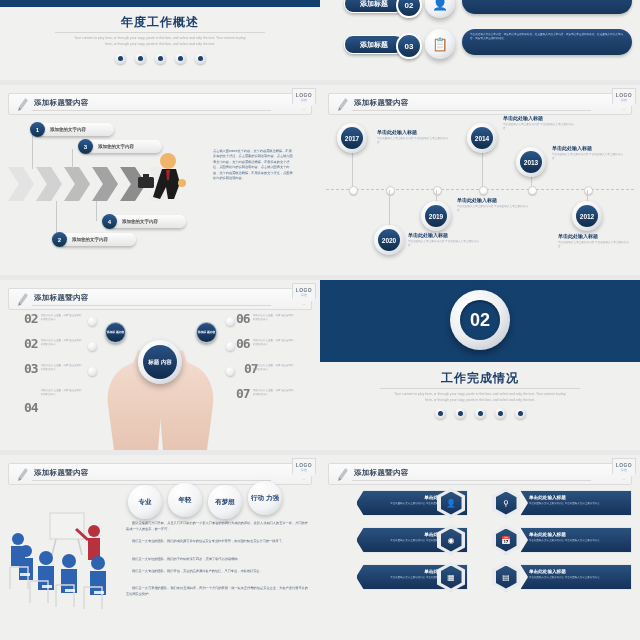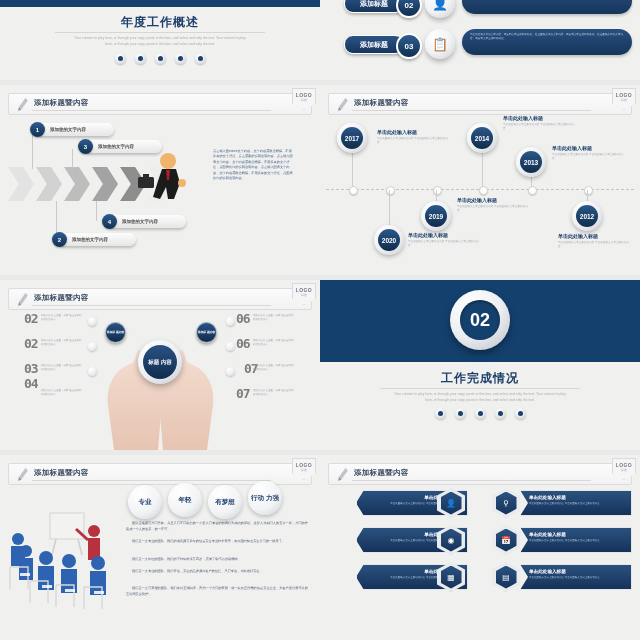--- a/index.html
+++ b/index.html
@@ -359,21 +359,21 @@
 通过复制粘贴您的文本后</div>
     <div class="pearl" style="left:88px;top:37px"></div>
     <div class="numbig" style="left:24px;top:56px">02</div>
     <div class="minitxt" style="left:41px;top:59px;width:42px">您的内容打在这里，或者
 通过复制粘贴您的文本后</div>
     <div class="pearl" style="left:88px;top:62px"></div>
     <div class="numbig" style="left:24px;top:81px">03</div>
     <div class="minitxt" style="left:41px;top:84px;width:42px">您的内容打在这里，或者
 通过复制粘贴您的文本后</div>
     <div class="pearl" style="left:88px;top:87px"></div>
-    <div class="numbig" style="left:24px;top:96px">04</div>
+    <div class="numbig" style="left:24px;top:120px">04</div>
     <div class="minitxt" style="left:41px;top:109px;width:42px">您的内容打在这里，或者
 通过复制粘贴您的文本后</div>
 
     <div class="pearl" style="left:226px;top:37px"></div>
     <div class="numbig" style="left:236px;top:31px">06</div>
     <div class="minitxt" style="left:253px;top:34px;width:42px">您的内容打在这里，或者
 通过复制粘贴您的文本后</div>
     <div class="pearl" style="left:226px;top:62px"></div>
     <div class="numbig" style="left:236px;top:56px">06</div>
     <div class="minitxt" style="left:253px;top:59px;width:42px">您的内容打在这里，或者

